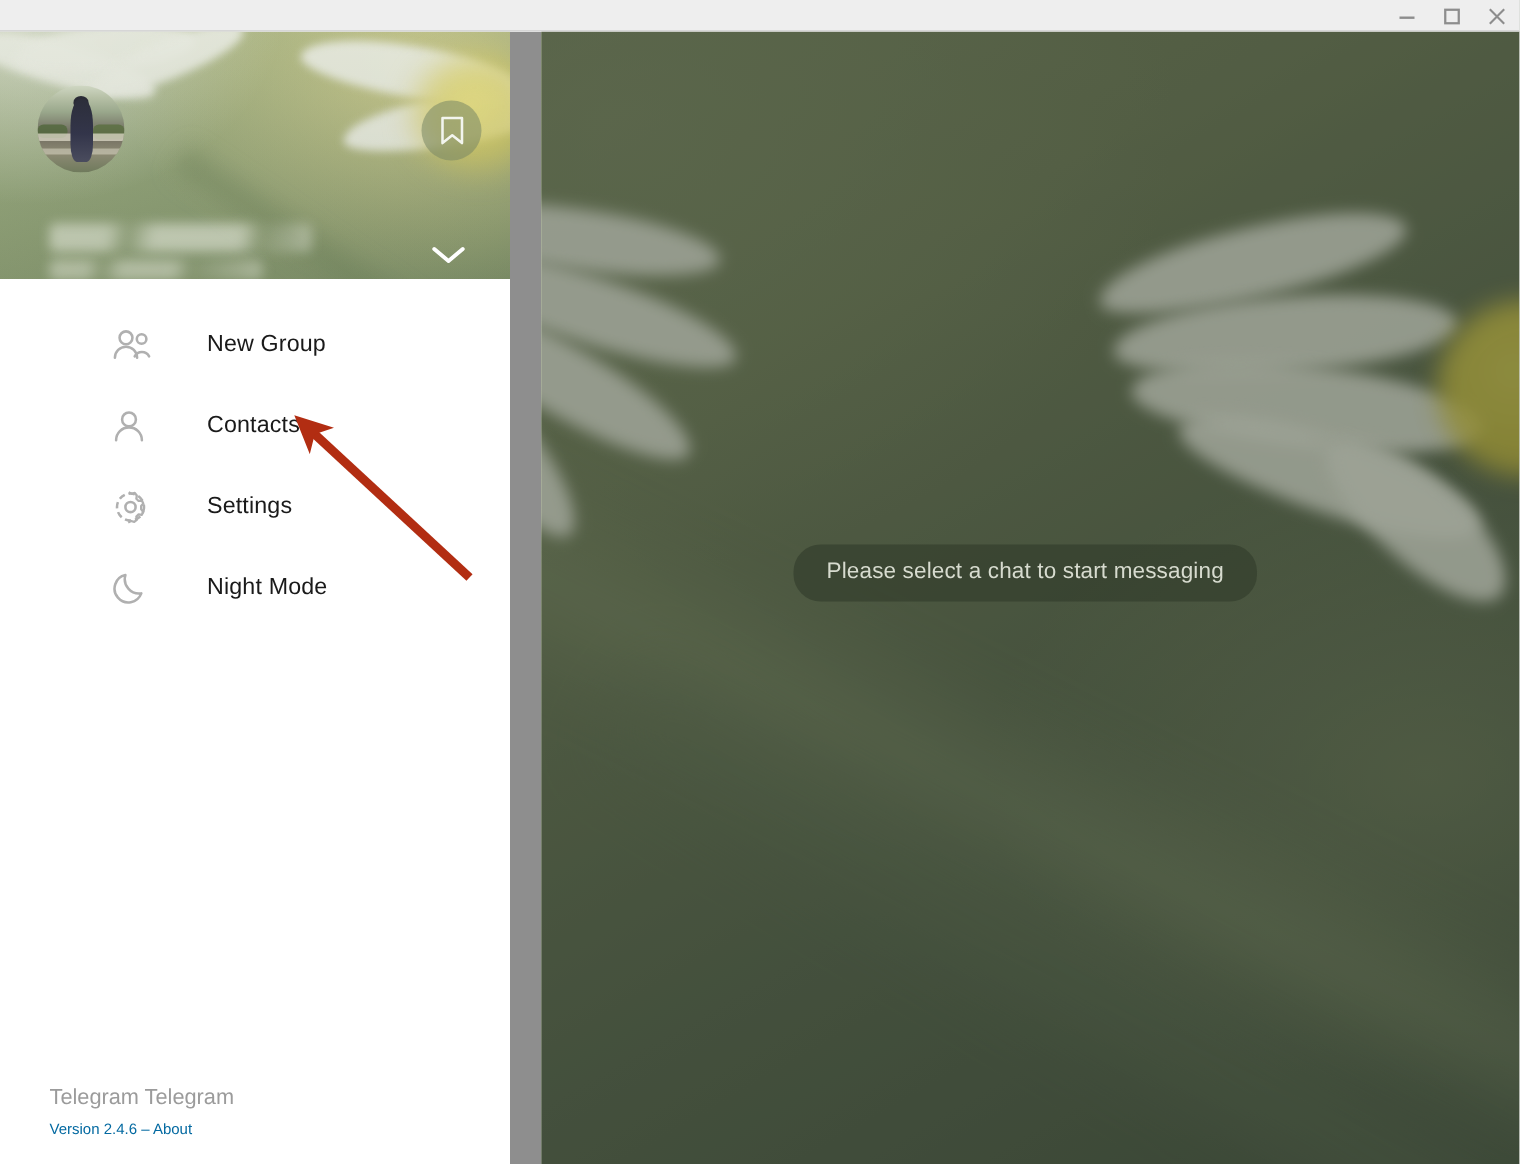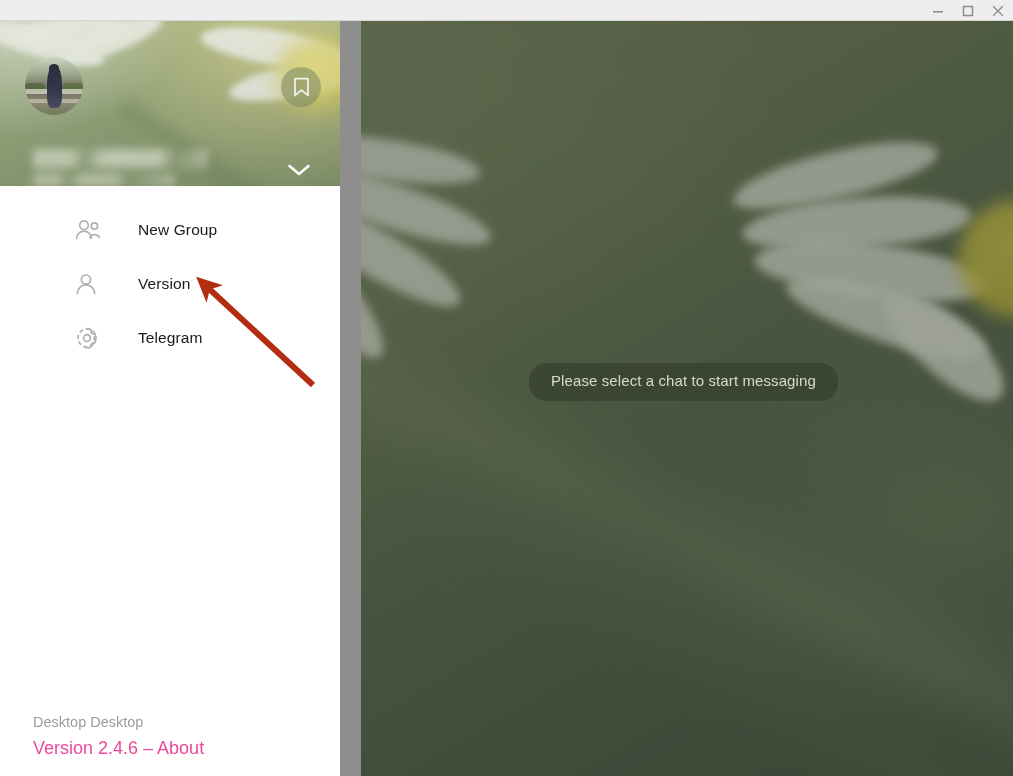--- a/index.html
+++ b/index.html
@@ -402,22 +402,22 @@
     position: absolute;
     left: 33px;
     bottom: 17px;
   }
   .footer-title {
     font-size: 14.5px;
     color: #9b9b9b;
     margin-bottom: 8px;
   }
   .footer-version {
-    font-size: 18px;
-    color: #ec4899;
+    font-size: 10px;
+    color: #0369a1;
   }
 
   
   .annotation {
     position: absolute;
     left: 0; top: 0;
     width: 1013px;
     height: 776px;
     z-index: 90;
     pointer-events: none;
@@ -572,40 +572,51 @@
       </div>
 
 
       <div class="menu-item">
         <span class="mi-icon">
           <svg width="22" height="23" viewBox="0 0 22 23">
             <circle cx="11" cy="6.6" r="4.6" fill="none" stroke="#b0b0b0" stroke-width="1.7"></circle>
             <path d="M2.4 20.5 a8.6 8.6 0 0 1 17.2 0" fill="none" stroke="#b0b0b0" stroke-width="1.7" stroke-linecap="round"></path>
           </svg>
         </span>
-        <span class="mi-label">Version</span>
+        <span class="mi-label">Contacts</span>
       </div>
 
 
       <div class="menu-item">
         <span class="mi-icon">
           <svg width="24" height="24" viewBox="0 0 24 24">
             <path d="M12 1.8 l2.1 1.0 l2.2 -0.6 l1.4 1.8 l-0.3 2.3 l1.6 1.6 l2.3 -0.3 l1.0 2.1 l-1.5 1.8 l0 2.3 l1.5 1.8 l-1.0 2.1 l-2.3 -0.3 l-1.6 1.6 l0.3 2.3 l-1.8 1.4 l-2.2 -0.6 l-2.1 1.0" fill="none" stroke="#b0b0b0" stroke-width="1.6" stroke-linejoin="round" transform="translate(-1.2,0) scale(0.94) translate(0.8,0.6)"></path>
             <circle cx="12" cy="12" r="3.4" fill="none" stroke="#b0b0b0" stroke-width="1.7"></circle>
             <circle cx="12" cy="12" r="9" fill="none" stroke="#b0b0b0" stroke-width="1.7" stroke-dasharray="4.2 2.6"></circle>
           </svg>
         </span>
-        <span class="mi-label">Telegram</span>
-      </div>
-
+        <span class="mi-label">Settings</span>
+      </div>
+
+      <div class="menu-item">
+        <span class="mi-icon">
+          <svg width="23" height="23" viewBox="0 0 23 23">
+            <path d="M19.2 14.6 A9.2 9.2 0 1 1 8.6 2.4 A9.6 9.6 0 0 0 19.2 14.6 z" fill="none" stroke="#b0b0b0" stroke-width="1.7" stroke-linejoin="round"></path>
+          </svg>
+        </span>
+        <span class="mi-label">Night Mode</span>
+        <span class="mi-toggle">
+          <span class="knob"></span>
+        </span>
+      </div>
 
     </div>
 
     <div class="menu-footer">
-      <div class="footer-title">Desktop Desktop</div>
+      <div class="footer-title">Telegram Telegram</div>
       <div class="footer-version">Version 2.4.6 – About</div>
     </div>
 
   </div>
 
   <svg class="annotation" viewBox="0 0 1013 776">
     <defs>
       <marker id="arrowhead" markerWidth="4.2" markerHeight="4.2" refX="2.2" refY="2.1" orient="auto" markerUnits="strokeWidth">
         <path d="M0,0.1 L4.2,2.1 L0,4.1 L1.1,2.1 z" fill="#b22d12"></path>
       </marker>

